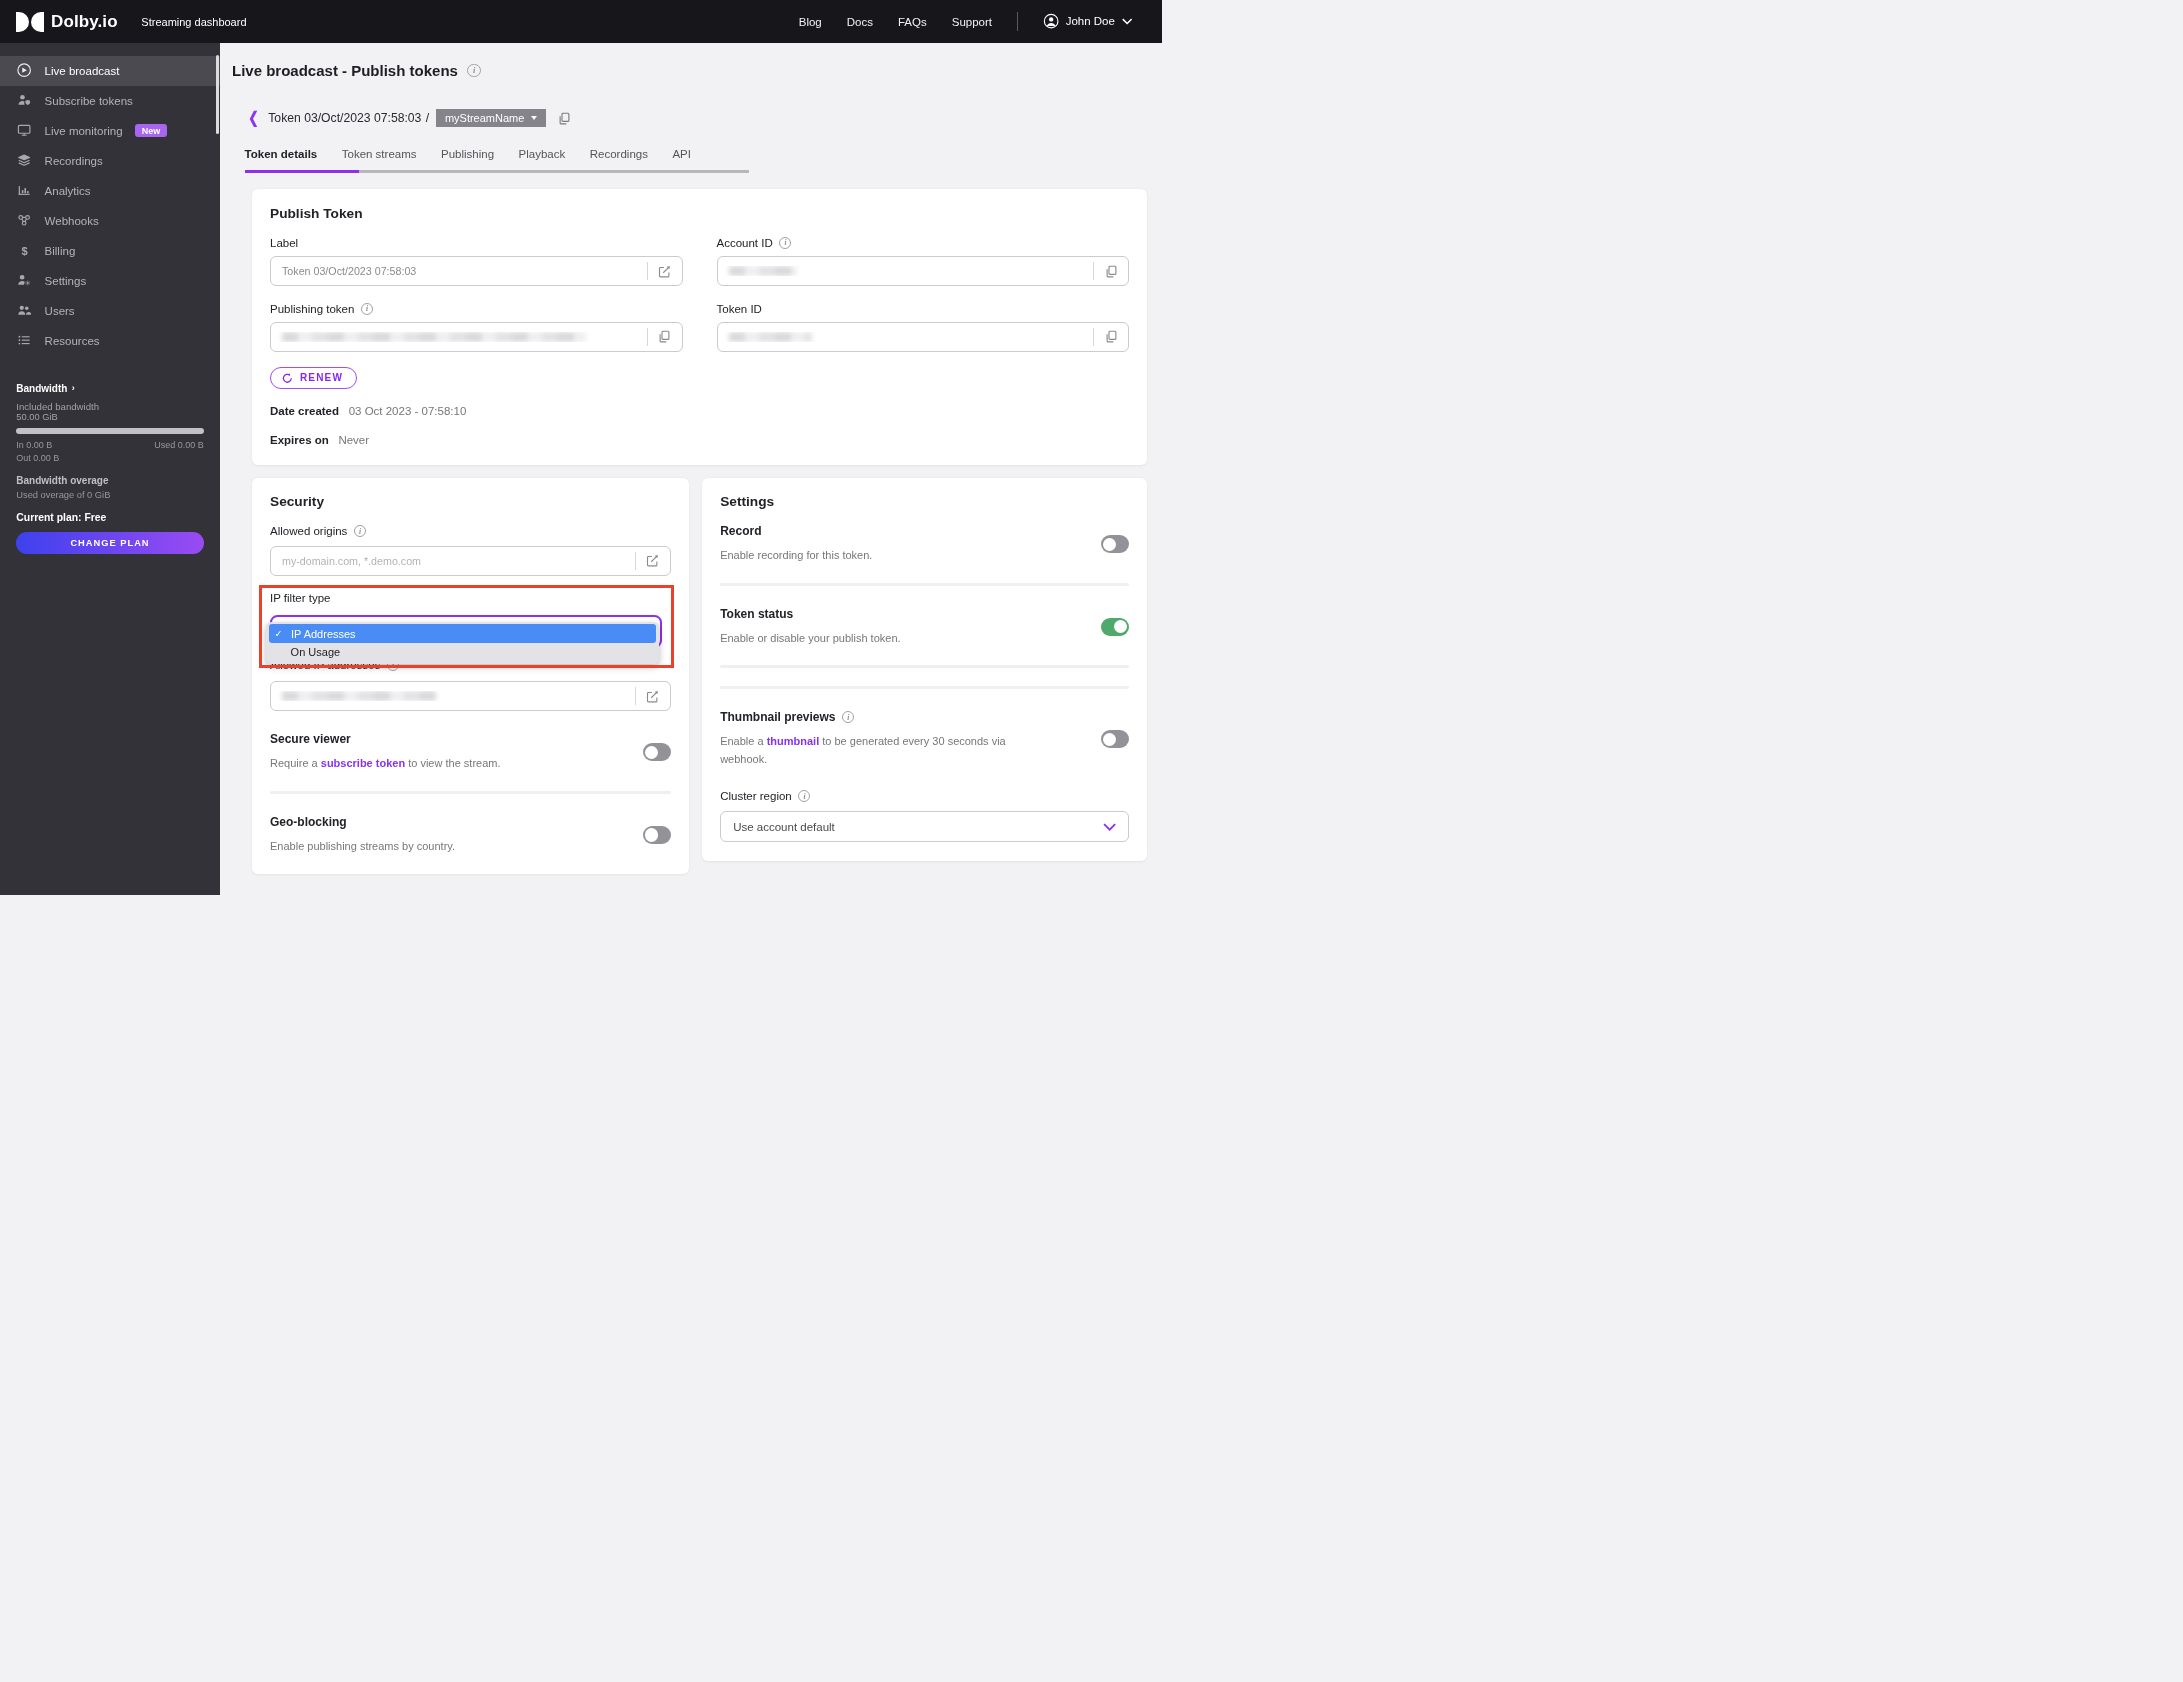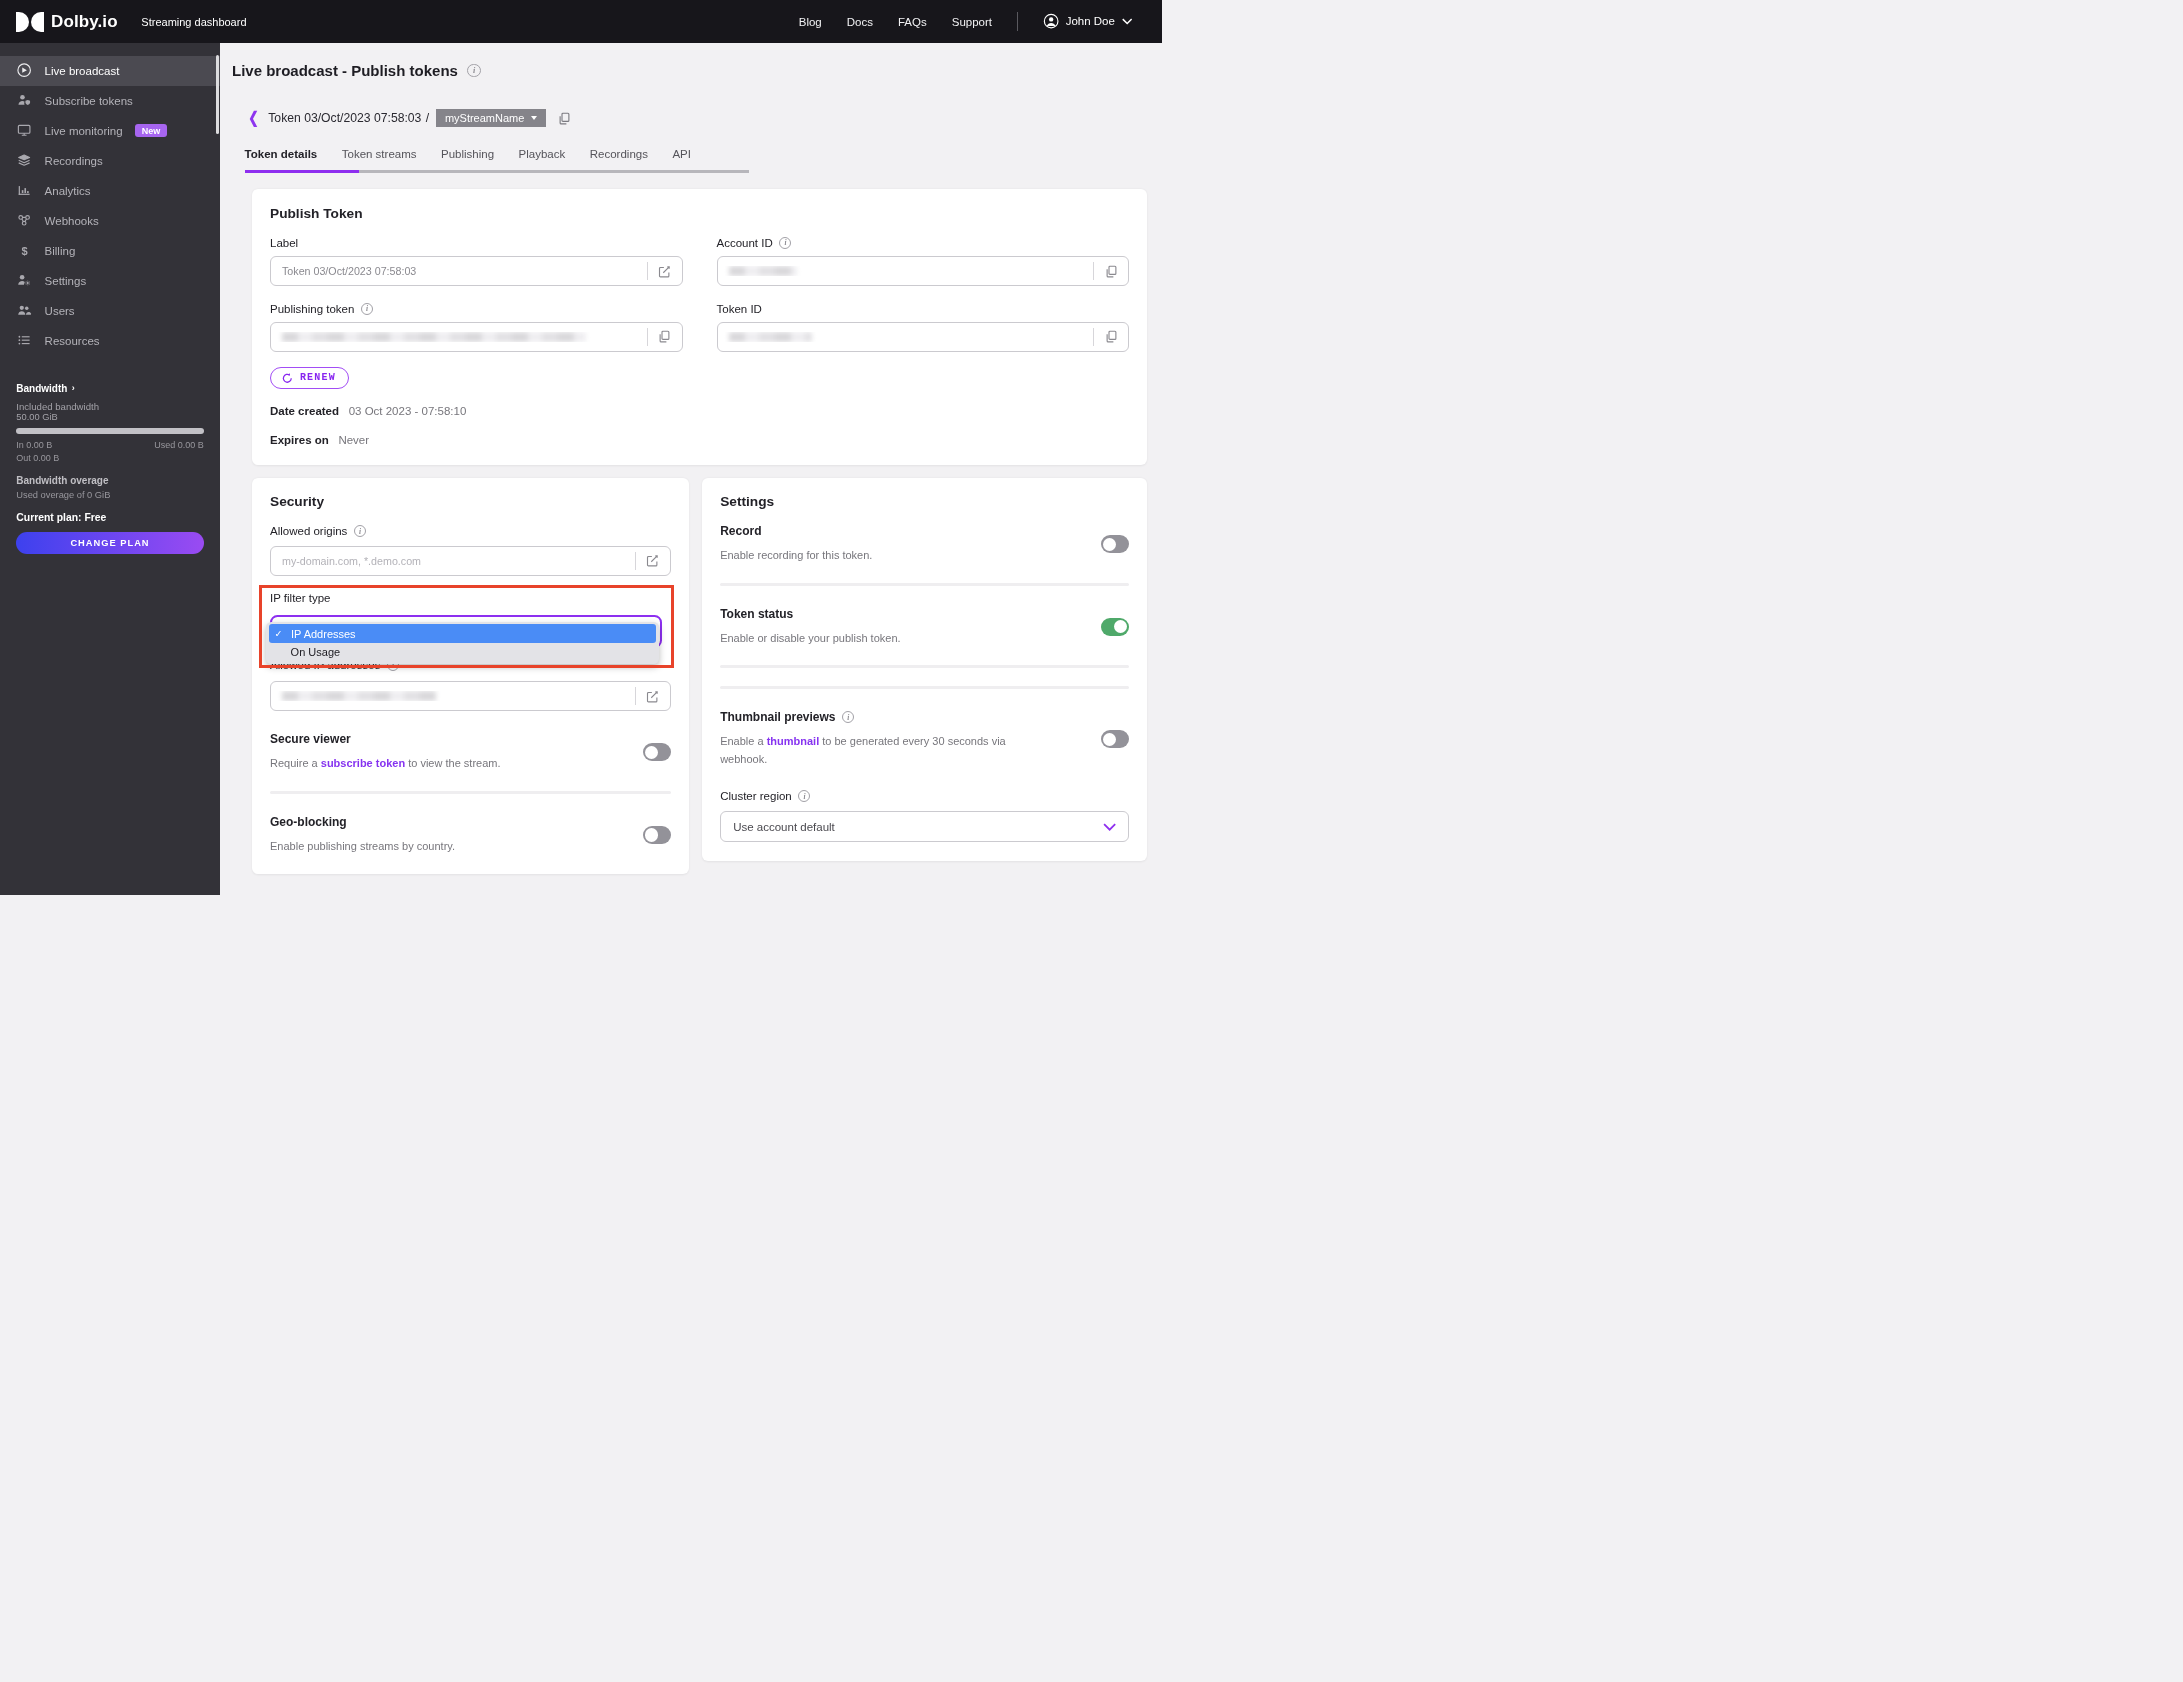--- a/index.html
+++ b/index.html
@@ -97,21 +97,21 @@
                 overflow:hidden; white-space:nowrap; }
   .field-main .placeholder { color:#b3b2b8; }
   .field-div { width:0.7px; height:18px; background:#d7d6da; }
   .field-action { width:34px; display:flex; align-items:center; justify-content:center;
                   color:#8a898f; cursor:pointer; flex:0 0 auto; }
   .redacted { height:10.4px; border-radius:1.5px; filter:blur(2.6px);
               background:repeating-linear-gradient(90deg,#d9d8db 0 16.3px,#efeef1 16.3px 30px,#e2e1e4 30px 46px); }
 
   .renew-btn { margin-top:15px; display:inline-flex; align-items:center; gap:6.7px; border:1.5px solid #a24df5;
                border-radius:12.6px; padding:3.7px 12.6px 3.7px 9.6px; color:#8826f0; background:#fff; font-size:10px;
-               font-weight:bold; letter-spacing:1.2px; cursor:pointer; font-family:Liberation Mono, monospace; }
+               font-weight:bold; letter-spacing:1.2px; cursor:pointer; font-family:Liberation Sans, sans-serif; }
   .kv-row { display:flex; align-items:baseline; gap:9.6px; margin-top:16.3px; }
   .kv-label { font-size:11.5px; font-weight:600; color:#232228; }
   .kv-value { font-size:11.5px; color:#77767c; }
 
   .two-col { display:flex; gap:13.3px; margin:13.3px 0 13.3px 20px; align-items:flex-start; }
   .security-card { width:437px; padding:16.3px 18px 19px; }
   .settings-card { width:445px; padding:16.3px 18px 19px; }
 
   .sec-label { display:flex; align-items:center; gap:6.7px; font-size:11.5px; color:#232228;
                margin-top:16.3px; margin-bottom:8.2px; }

